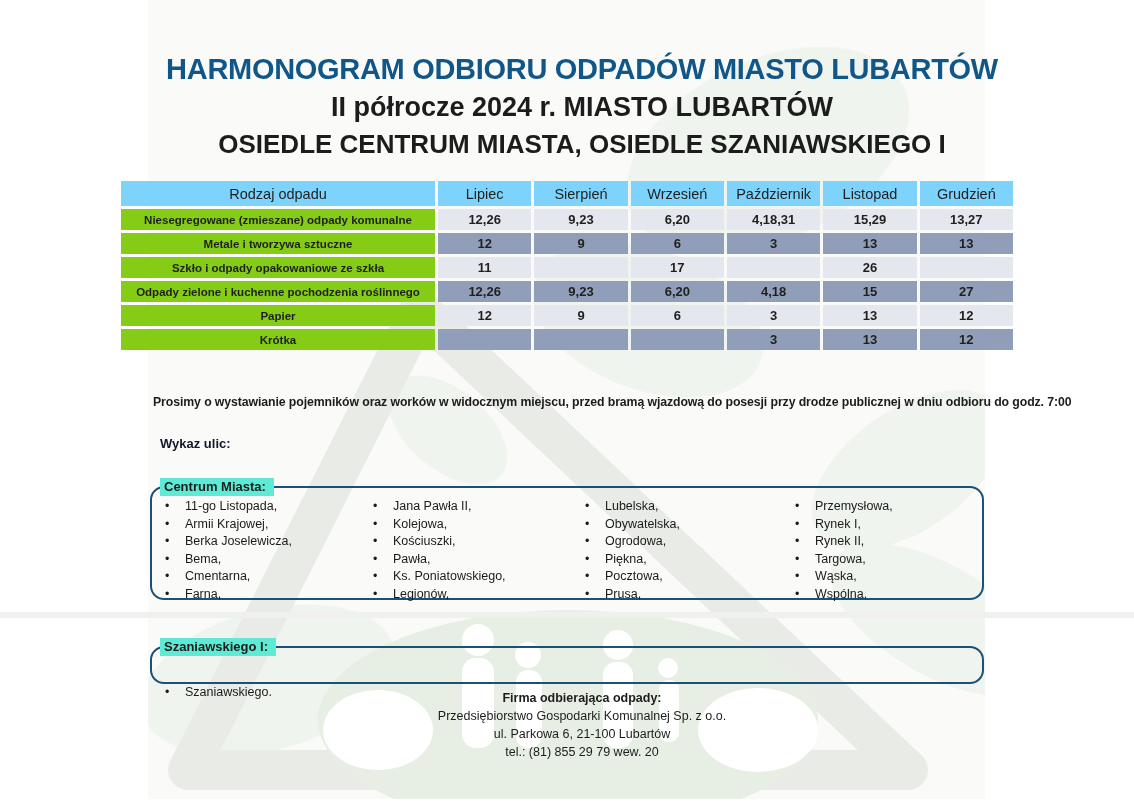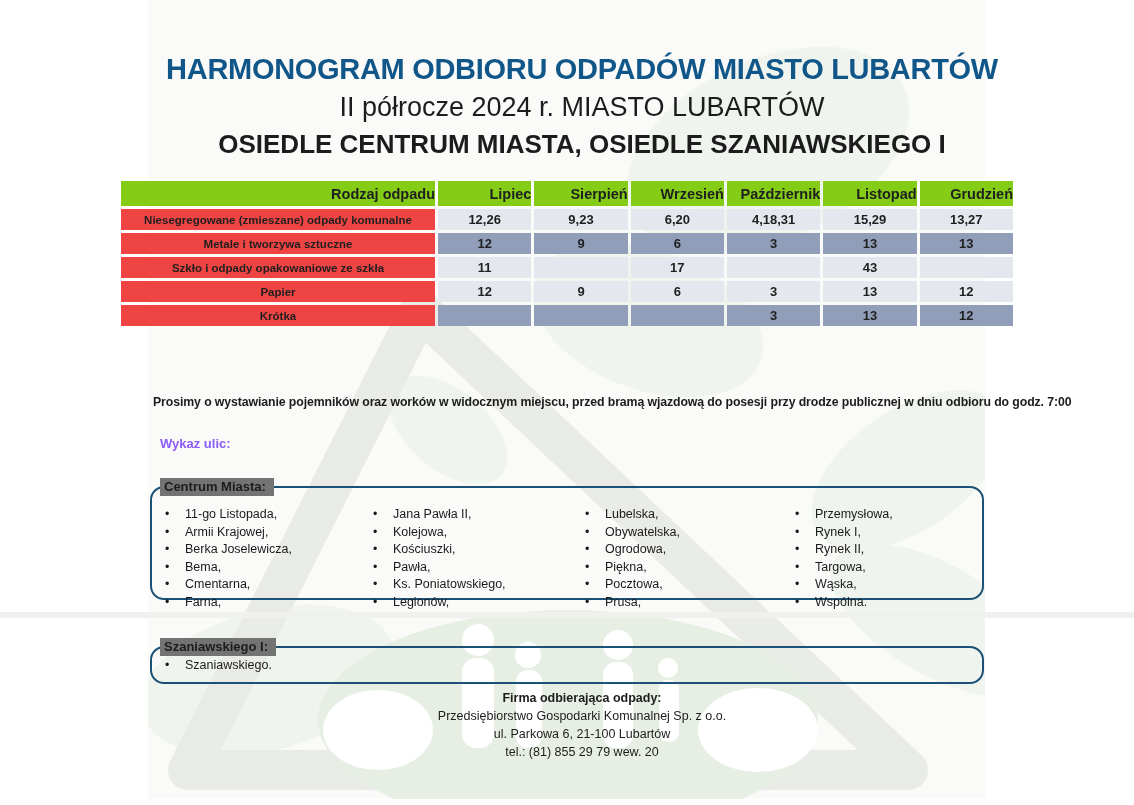--- a/index.html
+++ b/index.html
@@ -16,70 +16,70 @@
     background:#fafbf9;overflow:hidden;pointer-events:none;
   }
   .canvas svg{position:absolute;left:0;top:0;}
   .bottom-strip{position:absolute;left:0;right:0;bottom:0;height:6px;background:#f0f0ee;}
 
   .content{position:absolute;inset:0;z-index:2;}
 
   .center-wrap{position:absolute;left:132px;width:900px;text-align:center;}
 
   .title{top:53px;font-size:29px;font-weight:bold;letter-spacing:-0.3px;color:#115689;}
-  .subtitle1{top:92px;font-size:27px;font-weight:normal;color:#1c1c1c;}
+  .subtitle1{top:92px;font-size:27px;font-weight:bold;color:#1c1c1c;}
   .subtitle2{top:129px;font-size:26px;font-weight:bold;color:#1c1c1c;}
 
   
   table.schedule{
     position:absolute;left:118px;top:178px;width:898px;
     border-collapse:separate;border-spacing:3px;
     table-layout:fixed;
   }
   table.schedule th,table.schedule td{
     text-align:center;vertical-align:middle;padding:0;
     color:#1f1f1f;
   }
-  table.schedule th{height:25px;font-size:14.5px;font-weight:bold;background:#84cc16;text-align:right;}
+  table.schedule th{height:25px;font-size:14.5px;font-weight:normal;background:#7dd3fc;}
   table.schedule td{height:21px;font-size:13px;font-weight:bold;}
   table.schedule .label-col{width:314px;}
-  table.schedule td.label{background:#ef4444;font-size:11.5px;}
+  table.schedule td.label{background:#84cc16;font-size:11.5px;}
   table.schedule td.dark{background:#919eba;}
   table.schedule td.light{background:#e4e7ee;}
 
   .notice{top:395px;font-size:12.3px;font-weight:bold;color:#1c1c1c;white-space:nowrap;letter-spacing:-0.1px;padding-left:21px;}
 
   .streets-heading{
     position:absolute;left:160px;top:436px;
-    font-size:13px;font-weight:bold;color:#8b5cf6;
+    font-size:13px;font-weight:bold;color:#0f172a;
   }
 
   .section-box{
     position:absolute;left:150px;width:834px;
     border:2px solid #1b5176;border-radius:14px;
     box-sizing:border-box;
   }
   .box-centrum{top:486px;height:114px;}
   .box-szaniawskiego{top:646px;height:38px;}
   .section-label{
     position:absolute;left:8px;top:-10px;
     font-size:13px;font-weight:bold;color:#1c1c1c;
-    background:#737373;padding:0 8px 0 4px;line-height:18px;
+    background:#5eead4;padding:0 8px 0 4px;line-height:18px;
   }
   .street-grid{
     position:absolute;inset:0;
     display:grid;grid-template-columns:208px 212px 210px 1fr;
-    padding:18px 0 0 13px;box-sizing:border-box;
+    padding:10px 0 0 13px;box-sizing:border-box;
   }
   .street-grid ul,.single-list ul{list-style:none;margin:0;padding:0;}
   .street-grid li,.single-list li{
     font-size:12.5px;line-height:17.5px;color:#1a1a1a;white-space:nowrap;
   }
   .bullet{display:inline-block;width:20px;color:#1a1a1a;}
-  .single-list{position:absolute;inset:0;padding:9px 0 0 13px;box-sizing:border-box;}
+  .single-list{position:absolute;inset:0;padding:24px 0 0 13px;box-sizing:border-box;margin-top:12px;}
 
   .footer-block{top:689px;color:#1c1c1c;}
   .footer-block div{font-size:12.5px;line-height:18px;}
   .footer-heading{font-weight:bold;font-size:13px;}
 </style>
 </head>
 <body>
 
 <div class="page">
 
@@ -154,22 +154,31 @@
             <td class="dark">3</td>
             <td class="dark">13</td>
             <td class="dark">13</td>
           </tr>
           <tr>
             <td class="label">Szkło i odpady opakowaniowe ze szkła</td>
             <td class="light">11</td>
             <td class="light"></td>
             <td class="light">17</td>
             <td class="light"></td>
-            <td class="light">43</td>
+            <td class="light">26</td>
             <td class="light"></td>
+          </tr>
+          <tr>
+            <td class="label">Odpady zielone i kuchenne pochodzenia roślinnego</td>
+            <td class="dark">12,26</td>
+            <td class="dark">9,23</td>
+            <td class="dark">6,20</td>
+            <td class="dark">4,18</td>
+            <td class="dark">15</td>
+            <td class="dark">27</td>
           </tr>
           <tr>
             <td class="label">Papier</td>
             <td class="light">12</td>
             <td class="light">9</td>
             <td class="light">6</td>
             <td class="light">3</td>
             <td class="light">13</td>
             <td class="light">12</td>
           </tr>

